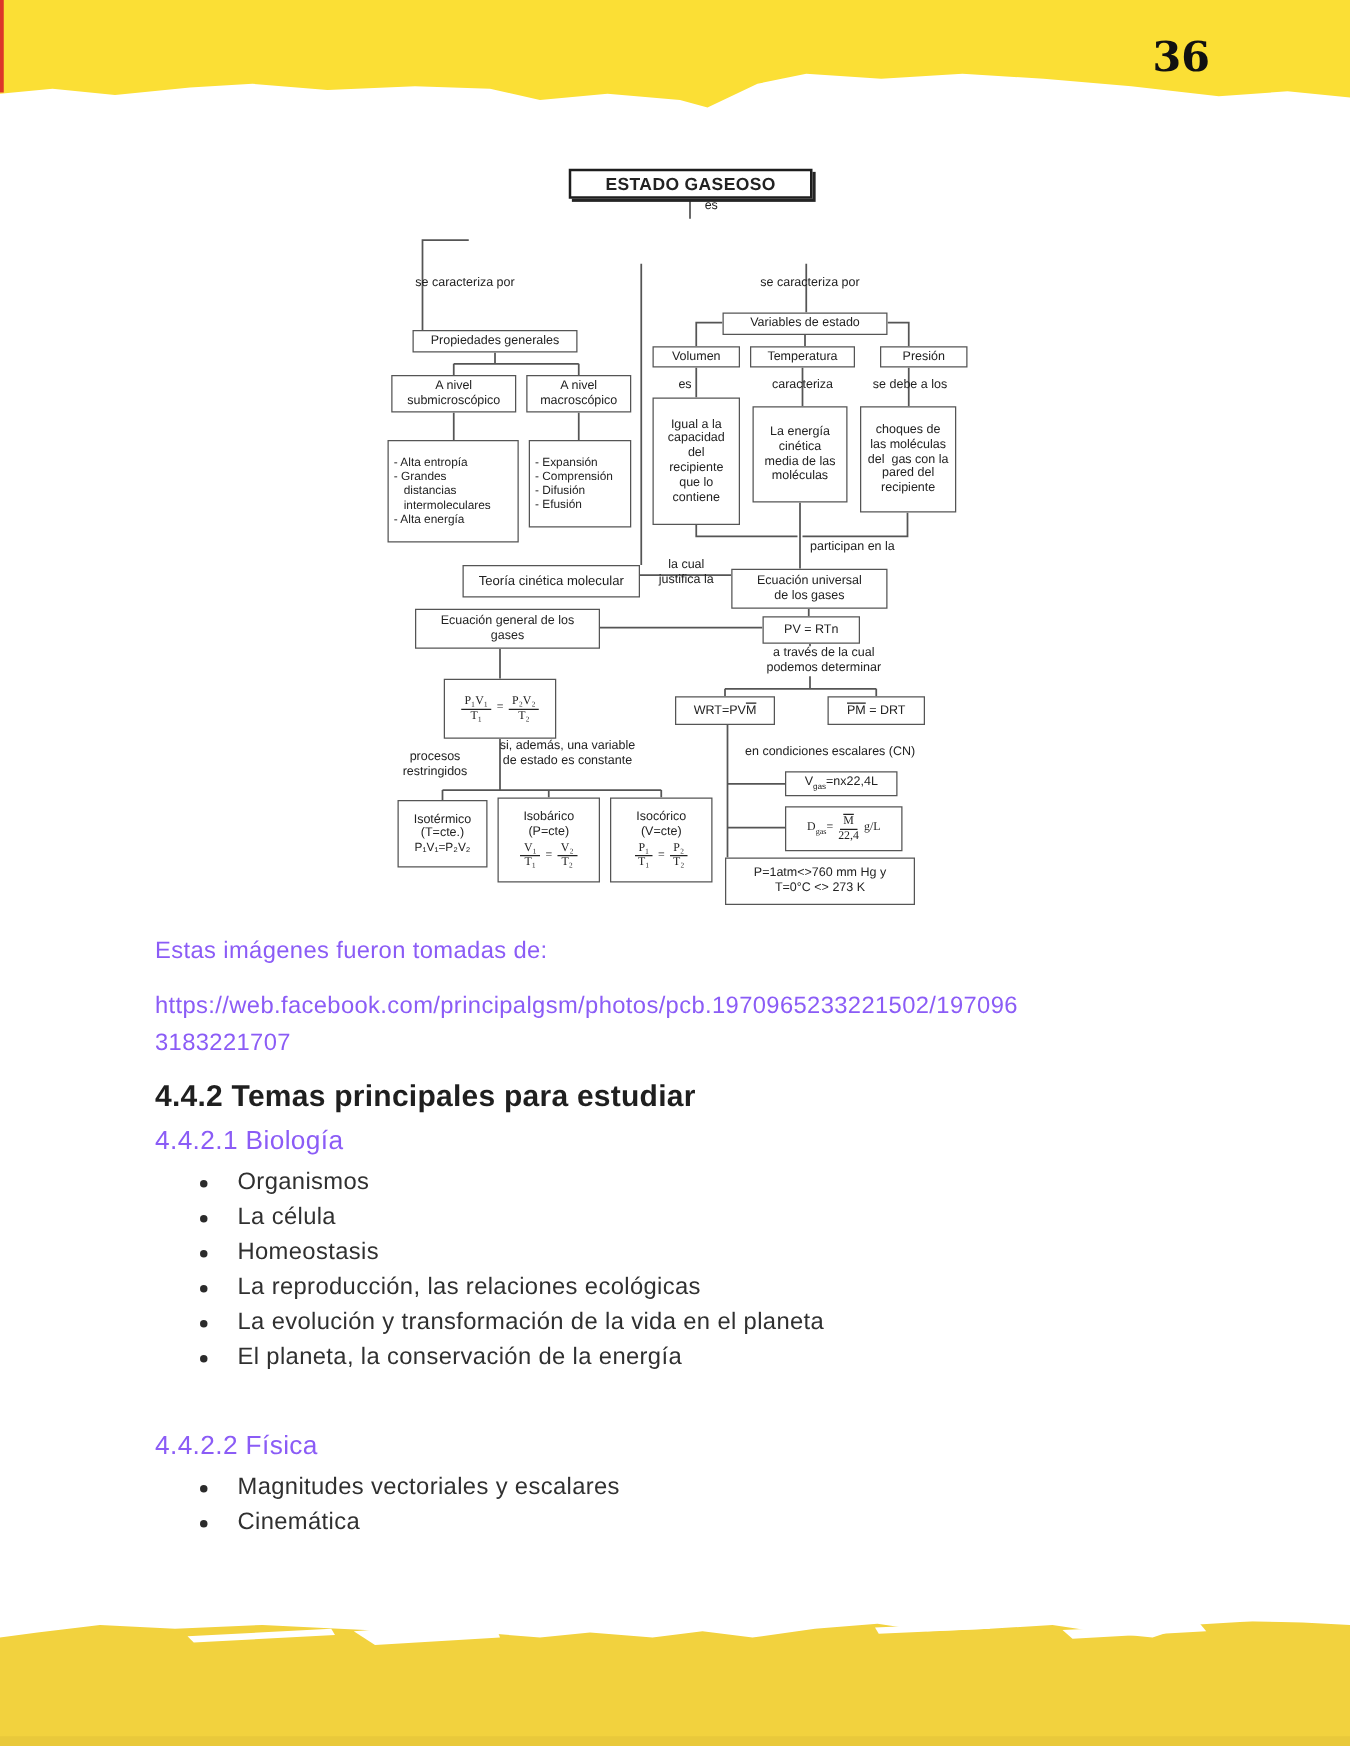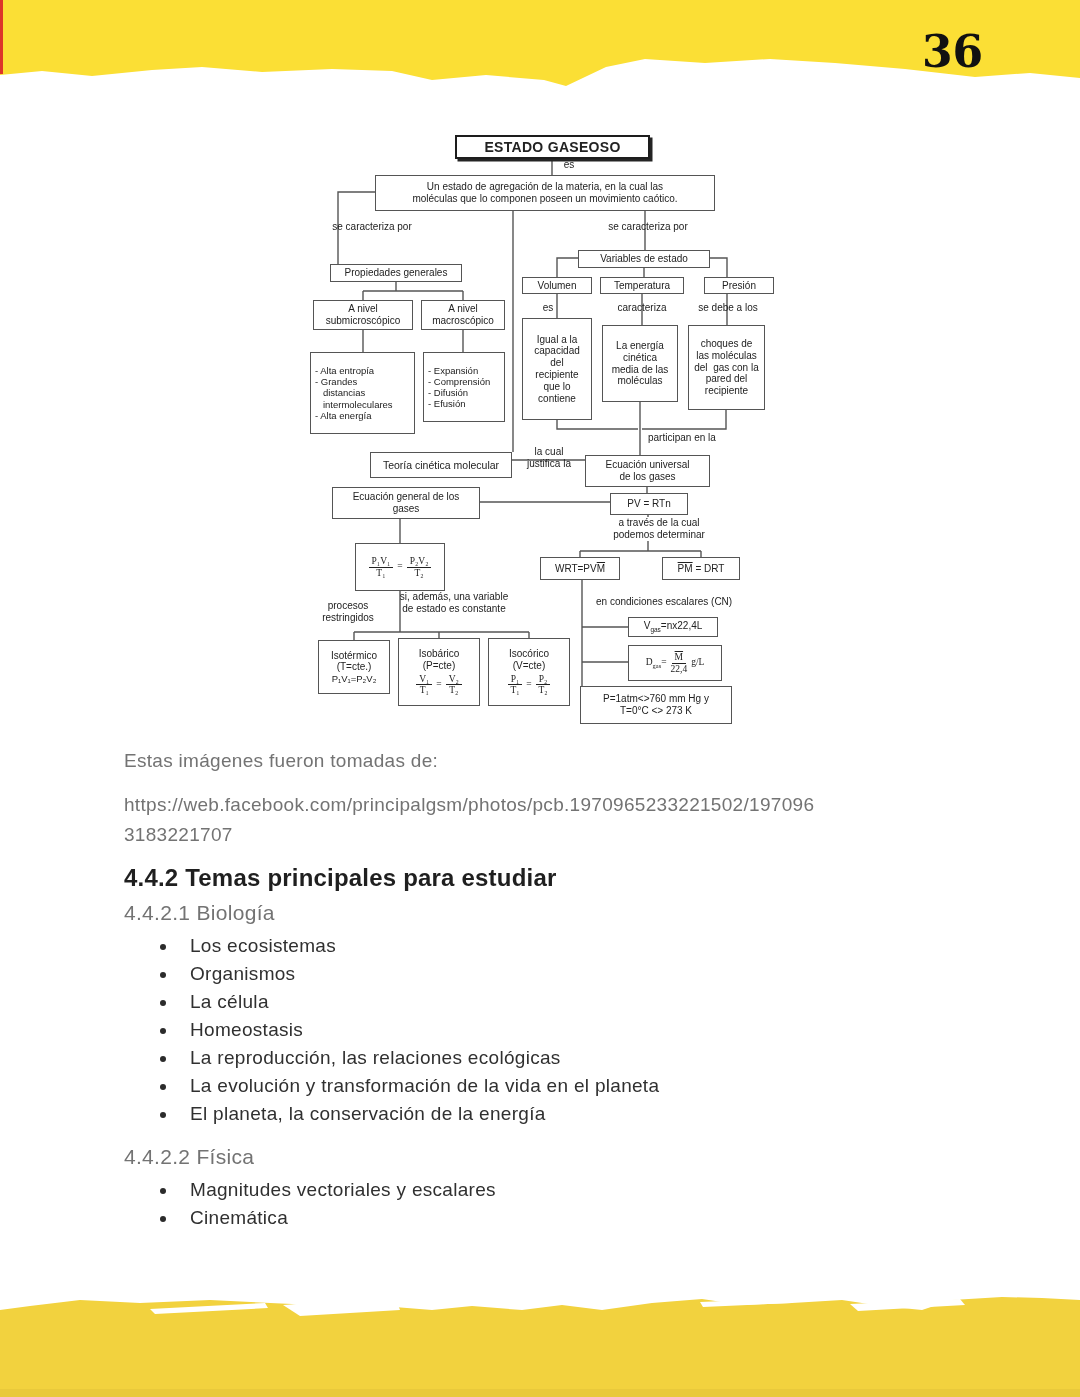--- a/index.html
+++ b/index.html
@@ -3,21 +3,21 @@
 <meta charset="utf-8">
 <style>
   html,body{margin:0;padding:0;background:#e8e8e8;}
   .page{position:relative;width:1080px;height:1397px;background:#ffffff;overflow:hidden;
         font-family:"Liberation Sans", sans-serif;color:#2e2e2e;}
   .band{position:absolute;left:0;width:1080px;pointer-events:none;}
   .band.top{top:0;}
   .band.bottom{bottom:0;}
   .red-edge{position:absolute;left:0;top:0;width:3px;height:74px;background:#dd3629;}
   .page-num{position:absolute;left:922px;top:26px;width:44px;text-align:center;
-            font-family:"DejaVu Serif", serif;font-weight:bold;font-size:44px;color:#111;}
+            font-family:"DejaVu Serif", serif;font-weight:bold;font-size:33px;color:#111;}
 
   
   .diagram{position:absolute;left:300px;top:130px;width:478px;height:608px;
            filter:blur(0.3px);color:#222;}
   .dsvg{position:absolute;left:0;top:0;}
   .dbox{position:absolute;box-sizing:border-box;border:1.4px solid #555;background:#fff;
         display:flex;flex-direction:column;align-items:center;justify-content:center;
         font-size:10px;line-height:1.18;text-align:center;padding:1px 2px;}
   .dbox.title{border:2px solid #1d1d1d;box-shadow:2.5px 2.5px 0 #242424;font-weight:bold;
               font-size:14px;letter-spacing:0.3px;}
@@ -25,21 +25,21 @@
   .pre{white-space:pre;}
   .dlabel{position:absolute;font-size:10px;line-height:1.2;text-align:center;color:#222;}
   .dlabel.bg{background:#fff;}
   .fracrow{display:flex;align-items:center;justify-content:center;gap:4px;font-size:9.5px;font-family:Liberation Serif, serif;}
   .frac{display:inline-flex;flex-direction:column;align-items:center;line-height:1.1;}
   .frac .num{border-bottom:1px solid #222;padding:0 3px;}
   .ov{text-decoration:overline;}
   sub.gs{font-size:6.5px;}
 
   
-  .txt{position:absolute;letter-spacing:0.3px;color:#737373;}
+  .txt{position:absolute;letter-spacing:0.3px;color:#8b5cf6;}
   .src-intro{left:124px;top:750px;font-size:19px;}
   .src-url{left:124px;top:790px;font-size:19px;line-height:30px;white-space:pre-line;}
   .h-442{left:124px;top:864px;font-size:24px;font-weight:bold;color:#1f1f1f;letter-spacing:0.2px;}
   .h-4421{left:124px;top:901px;font-size:21px;}
   .h-4422{left:124px;top:1145px;font-size:21px;}
   ul.blist{position:absolute;left:124px;margin:0;padding:0;list-style:none;}
   ul.blist.bio{top:932px;}
   ul.blist.fis{top:1176px;}
   ul.blist li{position:relative;height:28px;line-height:28px;padding-left:66px;font-size:19px;
               letter-spacing:0.3px;color:#303030;}
@@ -94,22 +94,20 @@
       <polyline points="54,502 54,510"></polyline>
       <polyline points="139,502 139,508"></polyline>
       <polyline points="229,502 229,508"></polyline>
       <polyline points="282,450 282,556"></polyline>
       <polyline points="282,497 328,497"></polyline>
       <polyline points="282,532 328,532"></polyline>
     </svg>
 
     <div class="dbox title" style="left:155px;top:5px;width:195px;height:24px;">ESTADO GASEOSO</div>
     <div class="dlabel" style="left:258px;top:29px;width:22px;">es</div>
-    <div class="dbox pre" style="left:75px;top:45px;width:340px;height:36px;">Un estado de agregación de la materia, en la cual las
-moléculas que lo componen poseen un movimiento caótico.</div>
 
     <div class="dlabel" style="left:20px;top:91px;width:104px;">se caracteriza por</div>
     <div class="dlabel" style="left:296px;top:91px;width:104px;">se caracteriza por</div>
 
     <div class="dbox" style="left:278px;top:120px;width:132px;height:18px;">Variables de estado</div>
     <div class="dbox" style="left:30px;top:134px;width:132px;height:18px;">Propiedades generales</div>
 
     <div class="dbox" style="left:222px;top:147px;width:70px;height:17px;">Volumen</div>
     <div class="dbox" style="left:300px;top:147px;width:84px;height:17px;">Temperatura</div>
     <div class="dbox" style="left:392px;top:147px;width:70px;height:17px;margin-left:12px;">Presión</div>
@@ -246,21 +244,20 @@
   </div>
 
   <div class="txt src-intro">Estas imágenes fueron tomadas de:</div>
   <div class="txt src-url">https://web.facebook.com/principalgsm/photos/pcb.1970965233221502/197096
 3183221707</div>
 
   <div class="txt h-442">4.4.2 Temas principales para estudiar</div>
   <div class="txt h-4421">4.4.2.1 Biología</div>
 
   <ul class="blist bio">
-    <li>Los ecosistemas</li>
     <li>Organismos</li>
     <li>La célula</li>
     <li>Homeostasis</li>
     <li>La reproducción, las relaciones ecológicas</li>
     <li>La evolución y transformación de la vida en el planeta</li>
     <li>El planeta, la conservación de la energía</li>
   </ul>
 
   <div class="txt h-4422">4.4.2.2 Física</div>
 

